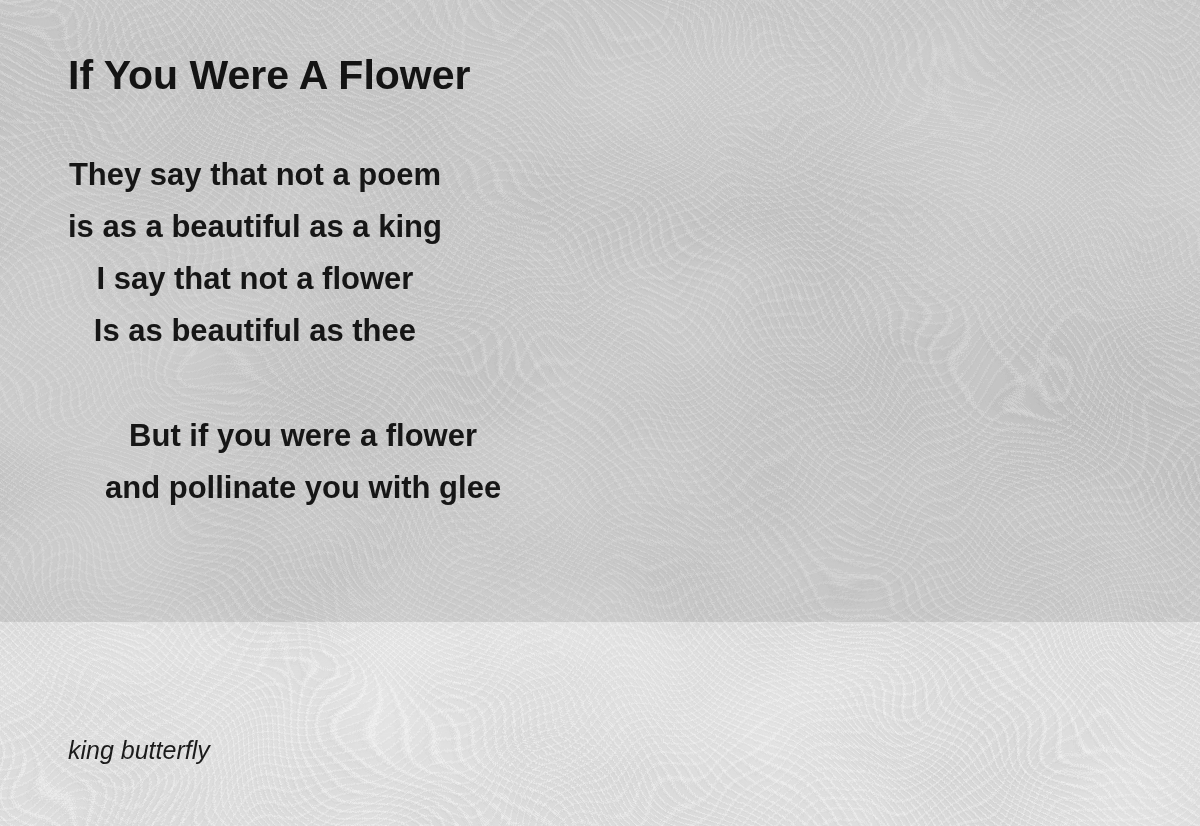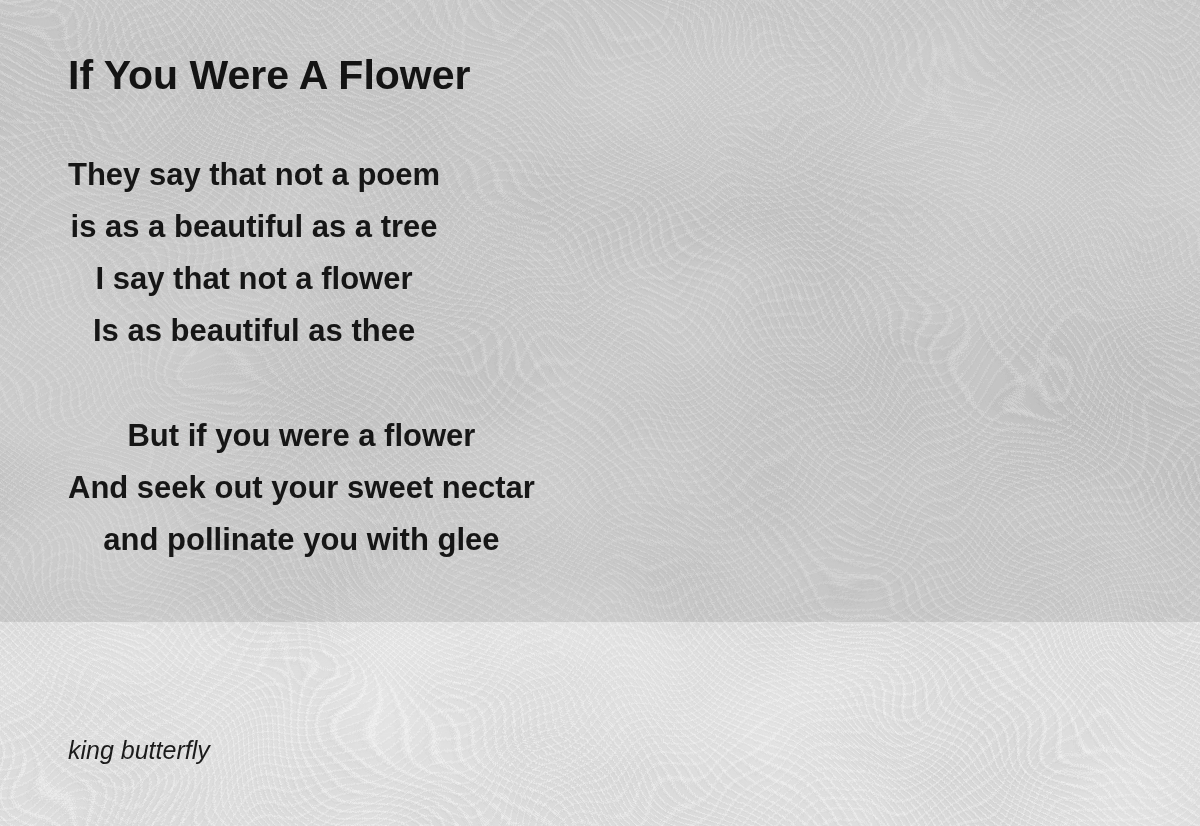--- a/index.html
+++ b/index.html
@@ -47,21 +47,21 @@
     position: absolute;
     left: 68px;
     font-size: 31px;
     font-weight: 700;
     line-height: 52px;
     color: #161616;
     white-space: nowrap;
     text-align: center;
   }
   .stanza-1 { top: 149px; }
-  .stanza-2 { top: 410px; }
+  .stanza-2 { top: 410px; margin-left: 37px; }
   .poem-author {
     position: absolute;
     left: 68px;
     top: 728px;
     font-size: 25px;
     font-style: italic;
     font-weight: 400;
     line-height: 44px;
     color: #1b1b1b;
     white-space: nowrap;
@@ -114,26 +114,25 @@
     <rect x="0" y="0" width="1200" height="826" filter="url(#cloudsLight)" opacity="0.55"></rect>
     <rect x="0" y="0" width="1200" height="826" filter="url(#cloudsDark)" opacity="0.18"></rect>
   </svg>
 
   <div class="top-band"></div>
 
   <h1 class="poem-title">If You Were A Flower</h1>
 
   <div class="stanza stanza-1">
     <div>They say that not a poem</div>
-    <div>is as a beautiful as a tree</div>
+    <div>is as a beautiful as a king</div>
     <div>I say that not a flower</div>
     <div>Is as beautiful as thee</div>
   </div>
 
   <div class="stanza stanza-2">
     <div>But if you were a flower</div>
-    <div>And seek out your sweet nectar</div>
     <div>and pollinate you with glee</div>
   </div>
 
   <div class="poem-author">king butterfly</div>
 
 </div>
 
 </body></html>

